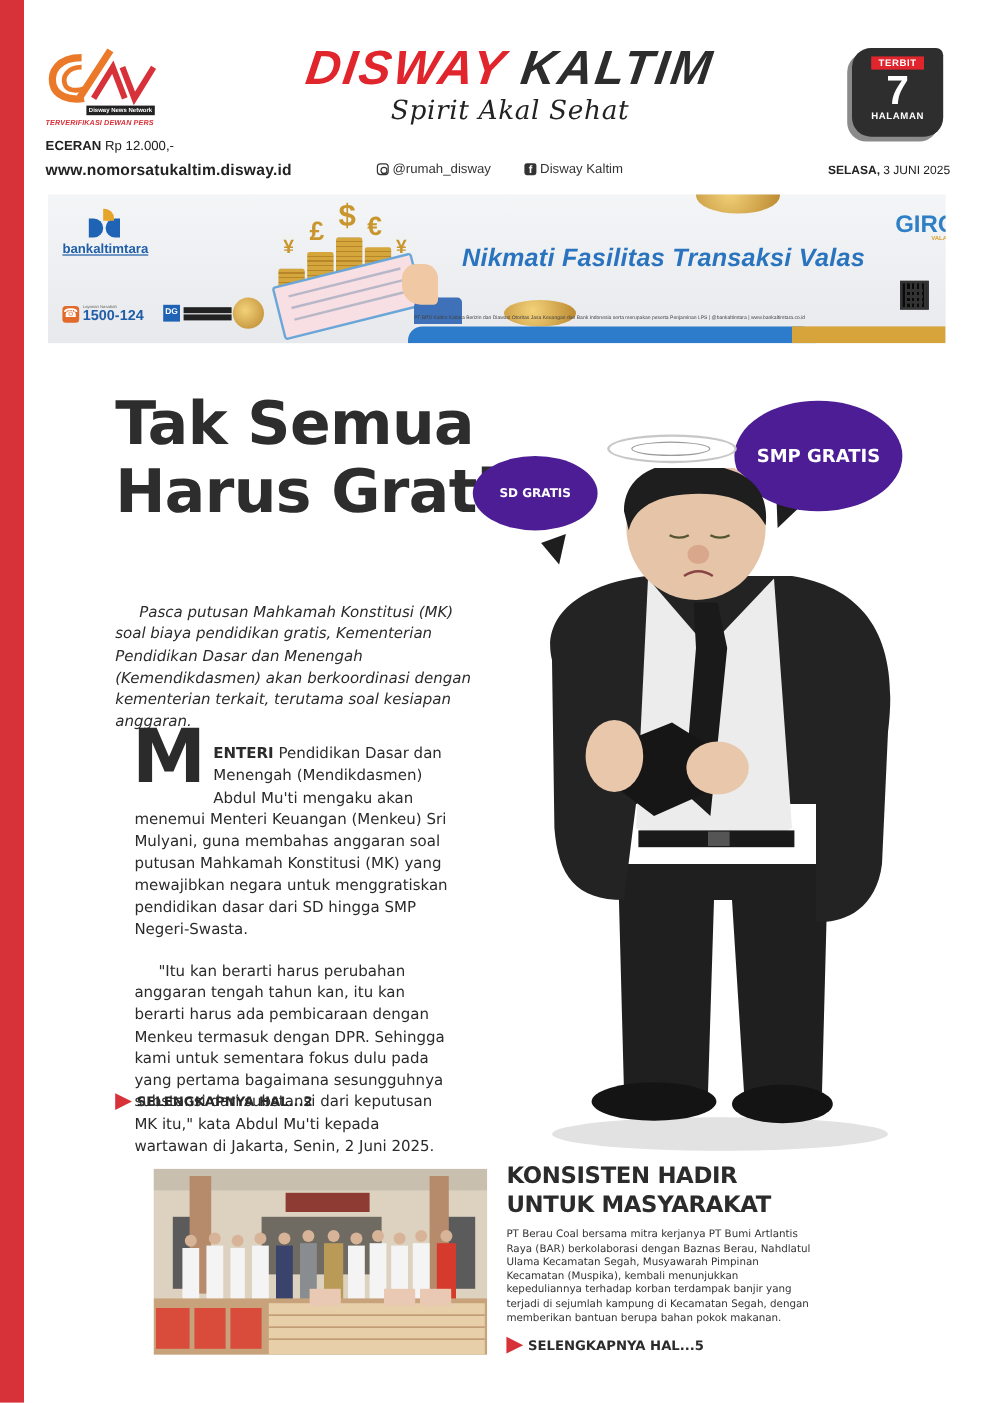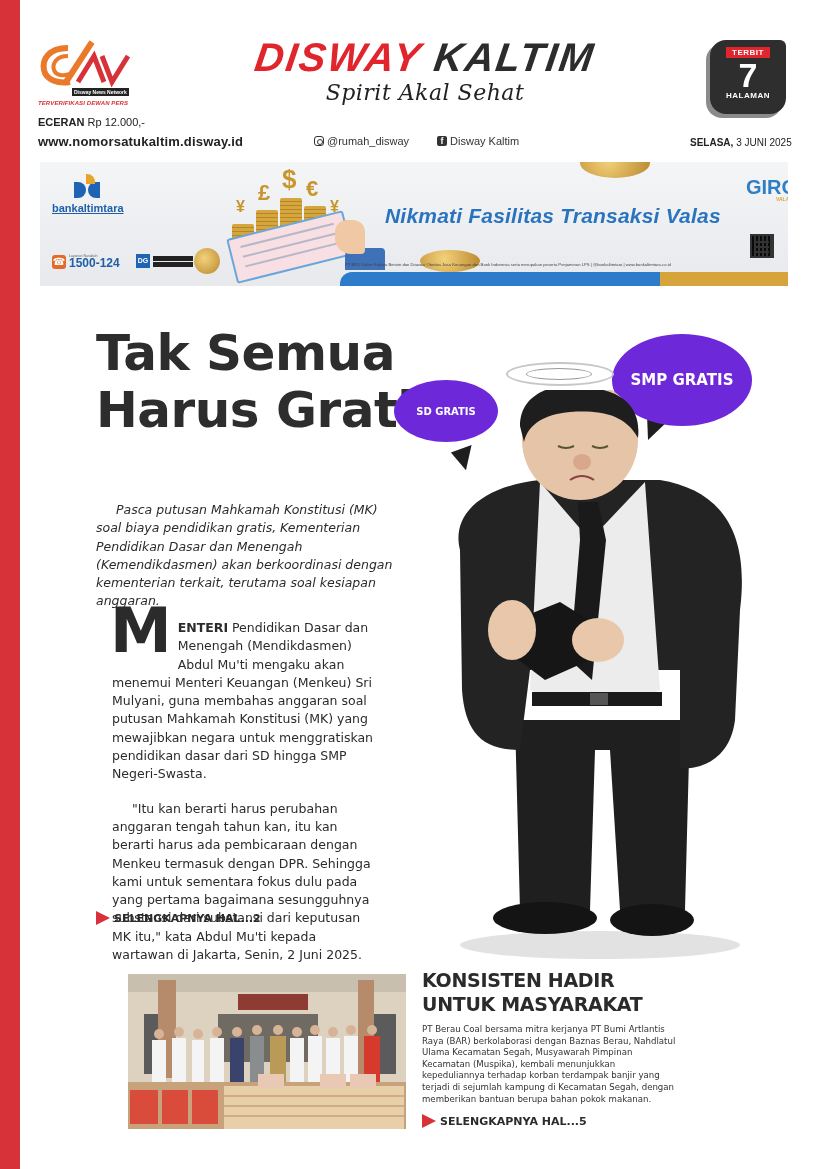--- a/index.html
+++ b/index.html
@@ -73,21 +73,21 @@
   .dg-icon { width: 14px; height: 14px; background: #1f63b4; color: #fff; font-size: 7px; font-weight: bold; text-align: center; line-height: 14px; }
   .dg-stores { display: flex; flex-direction: column; gap: 1px; }
   .dg-store { width: 40px; height: 5px; background: #222; }
 
   
   .headline { position: absolute; left: 96px; top: 325px; font-size: 50px; font-weight: bold; color: #2d2d2d; line-height: 57px; letter-spacing: -0.5px; font-family: "DejaVu Sans", sans-serif; }
   .headline div { white-space: nowrap; }
 
   
   .illustration { position: absolute; left: 390px; top: 320px; width: 400px; height: 640px; }
-  .bubble { position: absolute; background: #6d28d9; color: #fff; font-weight: bold; border-radius: 50%; display: flex; align-items: center; justify-content: center; font-family: "DejaVu Sans", sans-serif; }
+  .bubble { position: absolute; background: #4c1d95; color: #fff; font-weight: bold; border-radius: 50%; display: flex; align-items: center; justify-content: center; font-family: "DejaVu Sans", sans-serif; }
   .bubble-sd { left: 4px; top: 60px; width: 104px; height: 62px; font-size: 10px; }
   .bubble-smp { left: 222px; top: 14px; width: 140px; height: 92px; font-size: 15px; }
   .bubble-tail { position: absolute; width: 0; height: 0; }
   .tail-sd { left: 64px; top: 128px; border-left: 8px solid transparent; border-right: 14px solid transparent; border-top: 22px solid #1e1e1e; transform: rotate(-20deg); }
   .tail-smp { left: 250px; top: 96px; border-left: 14px solid transparent; border-right: 8px solid transparent; border-top: 24px solid #1e1e1e; transform: rotate(28deg); }
   .halo { position: absolute; left: 116px; top: 42px; width: 108px; height: 24px; border: 2px solid #c7c7c7; border-radius: 50%; }
   .halo2 { position: absolute; left: 136px; top: 48px; width: 66px; height: 12px; border: 1.5px solid #9a9a9a; border-radius: 50%; }
   .man { position: absolute; left: 30px; top: 70px; width: 350px; height: 570px; }
 
   .lead { position: absolute; left: 96px; top: 501px; width: 300px; font-size: 12.5px; font-style: italic; line-height: 18.3px; color: #2b2b2b; font-family: "DejaVu Sans", sans-serif; }

